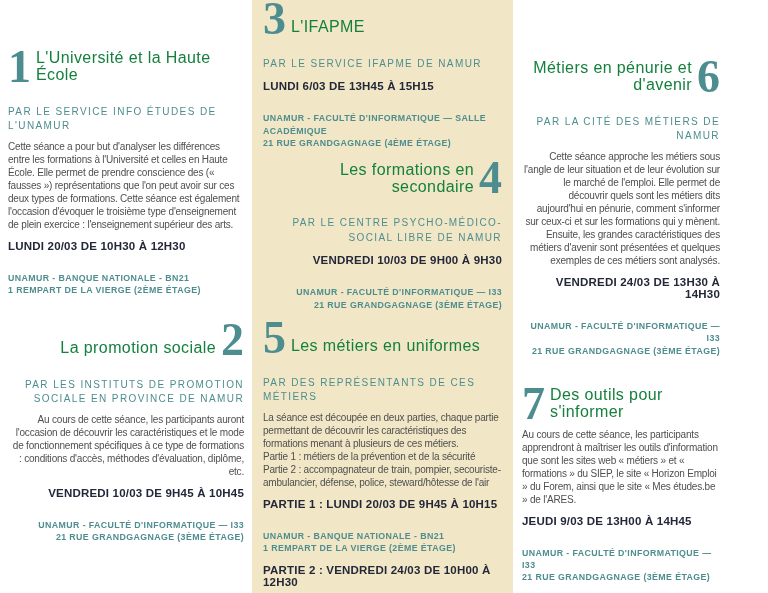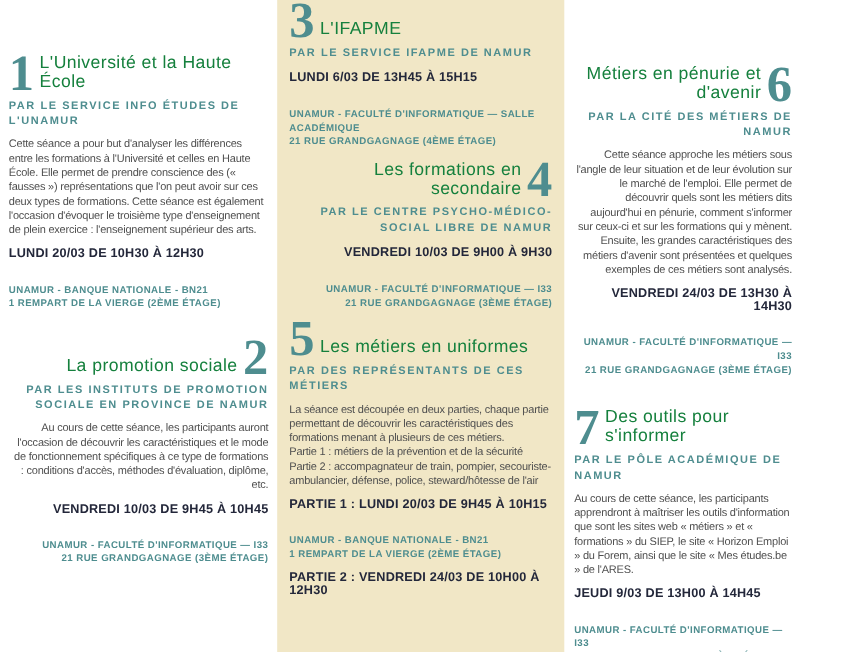--- a/index.html
+++ b/index.html
@@ -30,25 +30,25 @@
   }
   .title{
     font-size:16px;
     color:#15803d;
     letter-spacing:0.4px;
     line-height:1.05;
     padding-bottom:1px;
   }
   .subtitle{
     color:#4e8d8f;
-    font-weight:bold;
+    font-weight:normal;
     font-size:10px;
     letter-spacing:1.4px;
     line-height:1.45;
-    margin-top:5px;
+    margin-top:20px;
   }
   .body{
     color:#4f4f4f;
     font-size:10px;
     line-height:1.3;
     letter-spacing:-0.2px;
     margin:6px 0 0 0;
     white-space:pre-line;
   }
   .date{
@@ -190,21 +190,20 @@
           <div>21 RUE GRANDGAGNAGE (3ÈME ÉTAGE)</div>
         </div>
       </div>
     </section>
 
     <section class="sec sec7">
       <div class="heading">
         <span class="num">7</span>
         <span class="title">Des outils pour s'informer</span>
       </div>
-      <div class="subtitle">PAR LE PÔLE ACADÉMIQUE DE NAMUR</div>
       <p class="body">Au cours de cette séance, les participants apprendront à maîtriser les outils d'information que sont les sites web « métiers » et « formations » du SIEP, le site « Horizon Emploi » du Forem, ainsi que le site « Mes études.be » de l'ARES.</p>
       <div class="session">
         <div class="date">JEUDI 9/03 DE 13H00 À 14H45</div>
         <div class="loc">
           <div>UNAMUR - FACULTÉ D'INFORMATIQUE — I33</div>
           <div>21 RUE GRANDGAGNAGE (3ÈME ÉTAGE)</div>
         </div>
       </div>
     </section>
 

